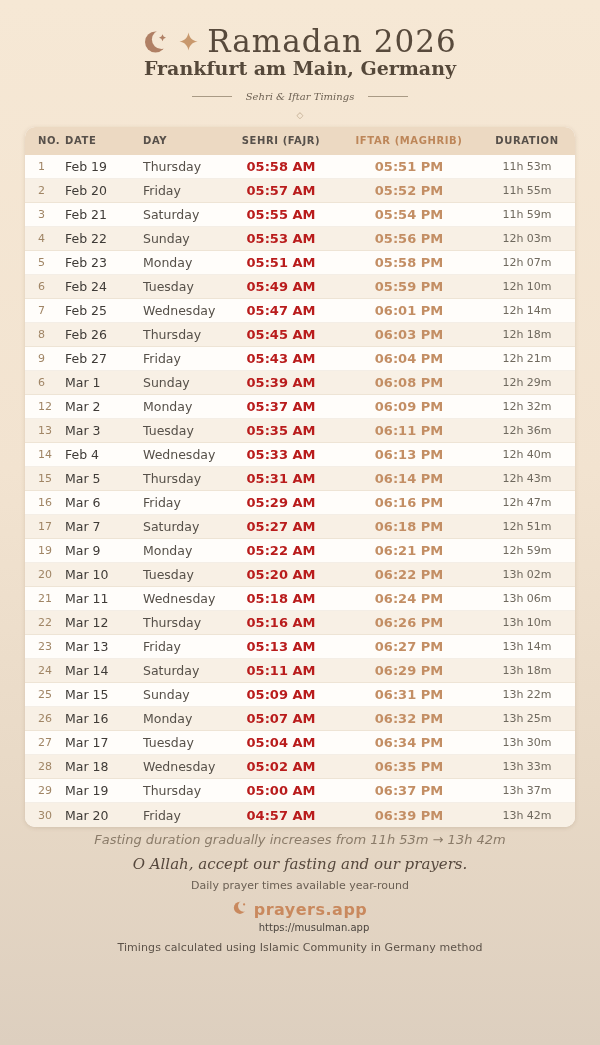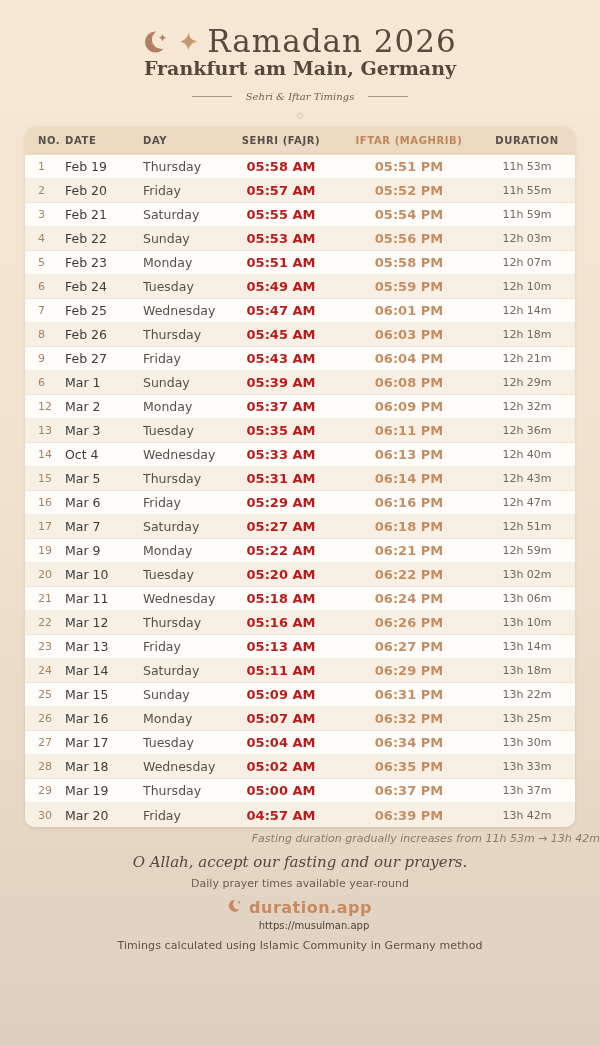--- a/index.html
+++ b/index.html
@@ -59,21 +59,21 @@
   td { font-size:12.5px; }
   td.c-no { font-size:11px; color:#a08565; }
   td.c-date { color:#3f3b37; font-weight:500; }
   td.c-day { color:#565049; }
   td.c-sehri { color:#b91c1c; font-weight:bold; font-size:13px; }
   td.c-iftar { color:#c38e64; font-weight:bold; font-size:13px; }
   td.c-dur { color:#6f695e; font-size:11px;margin-top:32px; }
 
   
   .footer { text-align:center; margin-top:5px; }
-  .trend-note { font-size:11px; font-style:italic; color:#8a7b69;text-align:right; }
+  .trend-note { font-size:13px; font-style:italic; color:#8a7b69; }
   .dua {
     font-family:"DejaVu Serif","Liberation Serif",serif;
     font-style:italic; font-size:15px; color:#55473c; margin-top:8px;
   }
   .availability { font-size:11px; color:#6a5f53; margin-top:6px; }
   .brand-row { display:flex; justify-content:center; align-items:center; gap:6px; margin-top:8px; cursor:pointer; }
   .brand-name { font-size:16px; font-weight:bold; color:#c9895e; letter-spacing:.5px; }
   .brand-url { font-size:10px; color:#4a443e; margin-top:3px;padding-left:28px; }
   .method-note { font-size:11px; font-weight:normal; color:#5c5248; margin-top:8px; letter-spacing:.1px; }
 </style>
@@ -224,21 +224,21 @@
           <tr>
             <td class="c-no">13</td>
             <td class="c-date left">Mar 3</td>
             <td class="c-day left">Tuesday</td>
             <td class="c-sehri center">05:35 AM</td>
             <td class="c-iftar center">06:11 PM</td>
             <td class="c-dur center">12h 36m</td>
           </tr>
           <tr>
             <td class="c-no">14</td>
-            <td class="c-date left">Oct 4</td>
+            <td class="c-date left">Feb 4</td>
             <td class="c-day left">Wednesday</td>
             <td class="c-sehri center">05:33 AM</td>
             <td class="c-iftar center">06:13 PM</td>
             <td class="c-dur center">12h 40m</td>
           </tr>
           <tr>
             <td class="c-no">15</td>
             <td class="c-date left">Mar 5</td>
             <td class="c-day left">Thursday</td>
             <td class="c-sehri center">05:31 AM</td>
@@ -371,19 +371,19 @@
           <defs>
             <mask id="brand-crescent-cut">
               <rect width="27" height="27" fill="#fff"></rect>
               <circle cx="19" cy="11" r="10" fill="#000"></circle>
             </mask>
           </defs>
           <circle cx="12.5" cy="14" r="11" fill="#c9895e" mask="url(#brand-crescent-cut)"></circle>
           <circle cx="20" cy="8" r="2" fill="#c9895e"></circle>
         </svg>
       </span>
-      <span class="brand-name">duration.app</span>
+      <span class="brand-name">prayers.app</span>
     </div>
     <div class="brand-url">https://musulman.app</div>
     <div class="method-note">Timings calculated using Islamic Community in Germany method</div>
   </div>
 
 </div>
 
 </body></html>

